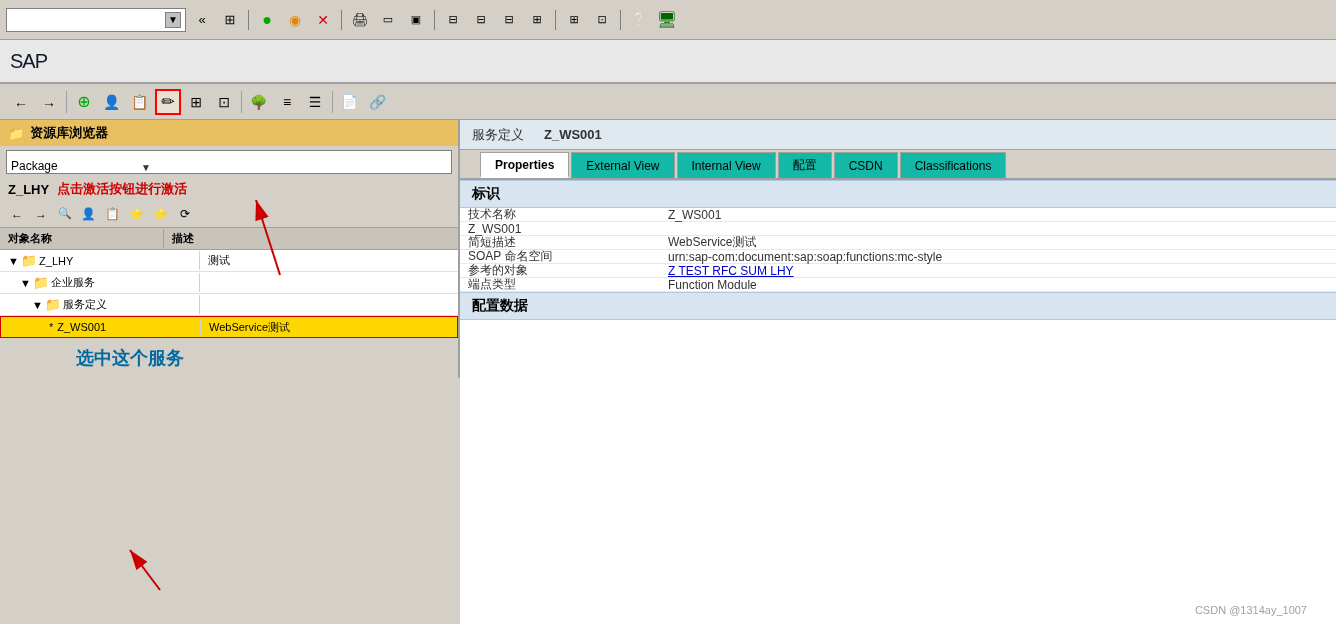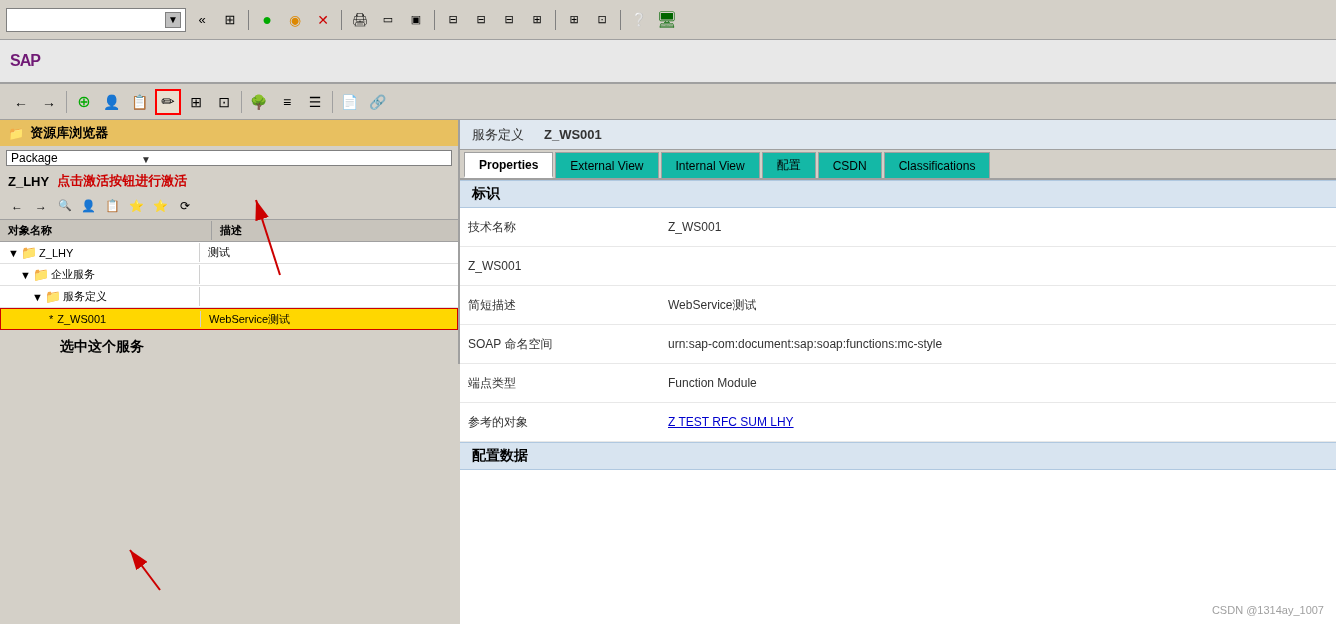--- a/index.html
+++ b/index.html
@@ -62,23 +62,23 @@
     
     .sap-header {
       background: #e8e8e8;
       height: 44px;
       display: flex;
       align-items: center;
       padding: 4px 10px;
       border-bottom: 2px solid #a0a0a0;
     }
     .sap-logo {
-      font-size: 16px;
-      font-weight: bold;
-      color: #701a75;
+      font-size: 20px;
+      font-weight: normal;
+      color: #0f172a;
       margin-right: 20px;
       letter-spacing: -1px;
     }
 
     
     .toolbar {
       background: #d4d0c8;
       height: 36px;
       display: flex;
       align-items: center;
@@ -126,21 +126,21 @@
       align-items: center;
       padding: 0 8px;
       font-weight: bold;
       font-size: 13px;
       gap: 6px;
     }
 
     .package-selector {
       background: white;
       border: 1px solid #808080;
-      height: 16px;
+      height: 24px;
       margin: 4px 6px;
       display: flex;
       align-items: flex-end;
       padding: 0 4px;
     }
     .package-selector input {
       border: none;
       outline: none;
       font-size: 12px;
       width: 130px;
@@ -183,21 +183,21 @@
     }
 
     .tree-header {
       display: flex;
       background: #c8c4bc;
       border-bottom: 1px solid #a0a0a0;
       height: 22px;
       align-items: center;
     }
     .tree-col-name {
-      width: 212px;
+      width: 164px;
       padding: 2px 8px;
       font-weight: bold;
       border-right: 1px solid #a0a0a0;
       font-size: 11px;
     }
     .tree-col-desc {
       padding: 2px 8px;
       font-weight: bold;
       font-size: 11px;
     }
@@ -262,21 +262,21 @@
       font-size: 13px;
       font-weight: bold;
       color: #333;
     }
 
     .tabs-bar {
       background: #d4d0c8;
       height: 30px;
       display: flex;
       align-items: flex-end;
-      padding: 0 4px;
+      padding: 0 20px;
       border-bottom: 2px solid #a0a0a0;
     }
     .tab {
       padding: 4px 14px;
       background: #14b8a6;
       border: 1px solid #a0a0a0;
       border-bottom: none;
       margin-right: 2px;
       cursor: pointer;
       font-size: 12px;
@@ -302,21 +302,21 @@
       padding: 4px 12px;
       font-weight: bold;
       font-size: 14px;
       border-bottom: 1px solid #b0c8e0;
       border-top: 1px solid #b0c8e0;
     }
 
     .field-row {
       display: flex;
       align-items: center;
-      height: 39px;
+      height: 14px;
       border-bottom: 1px solid #e8e8e8;
       padding: 0 8px;
     }
     .field-label {
       width: 200px;
       font-size: 12px;
       color: #333;
       flex-shrink: 0;
     }
     .field-value {
@@ -326,21 +326,21 @@
     .field-value.link {
       color: #0000cc;
       text-decoration: underline;
       cursor: pointer;
     }
 
     
     .watermark {
       position: absolute;
       bottom: 8px;
-      right: 12px;
+      right: 29px;
       font-size: 11px;
       color: #888;
       opacity: 0.8;
     }
 
     
     .overlay {
       position: absolute;
       top: 0;
       left: 0;
@@ -475,21 +475,21 @@
 
         <div class="tree-row selected">
           <div class="tree-cell-name">
             <span style="margin-left:44px;">*</span>
             <span style="margin-left:2px;">Z_WS001</span>
           </div>
           <div class="tree-cell-desc">WebService测试</div>
         </div>
       </div>
 
-      <div style="padding: 8px 60px; color:#000000; font-size:14px; font-weight:bold;">选中这个服务</div>
+      <div style="padding: 8px 76px; color:#0369a1; font-size:18px; font-weight:bold;">选中这个服务</div>
     </div>
 
     <svg class="overlay" xmlns="http://www.w3.org/2000/svg">
 
       <defs>
         <marker id="arrowhead1" markerWidth="10" markerHeight="7" refX="10" refY="3.5" orient="auto">
           <polygon points="0 0, 10 3.5, 0 7" fill="#cc0000"></polygon>
         </marker>
         <marker id="arrowhead2" markerWidth="10" markerHeight="7" refX="10" refY="3.5" orient="auto">
           <polygon points="0 0, 10 3.5, 0 7" fill="#cc0000"></polygon>
@@ -531,26 +531,26 @@
       <div class="field-row">
         <div class="field-label">简短描述</div>
         <div class="field-value">WebService测试</div>
       </div>
       <div class="field-row">
         <div class="field-label">SOAP 命名空间</div>
         <div class="field-value">urn:sap-com:document:sap:soap:functions:mc-style</div>
       </div>
 
       <div class="field-row">
+        <div class="field-label">参考的对象</div>
+        <div class="field-value link">Z TEST RFC SUM LHY</div>
+      </div>
+      <div class="field-row">
         <div class="field-label">端点类型</div>
         <div class="field-value">Function Module</div>
-      </div>
-      <div class="field-row">
-        <div class="field-label">参考的对象</div>
-        <div class="field-value link">Z TEST RFC SUM LHY</div>
       </div>
 
       <div class="section-header">配置数据</div>
     </div>
   </div>
 </div>
 
 <div class="watermark">CSDN @1314ay_1007</div>
 
 </body></html>

